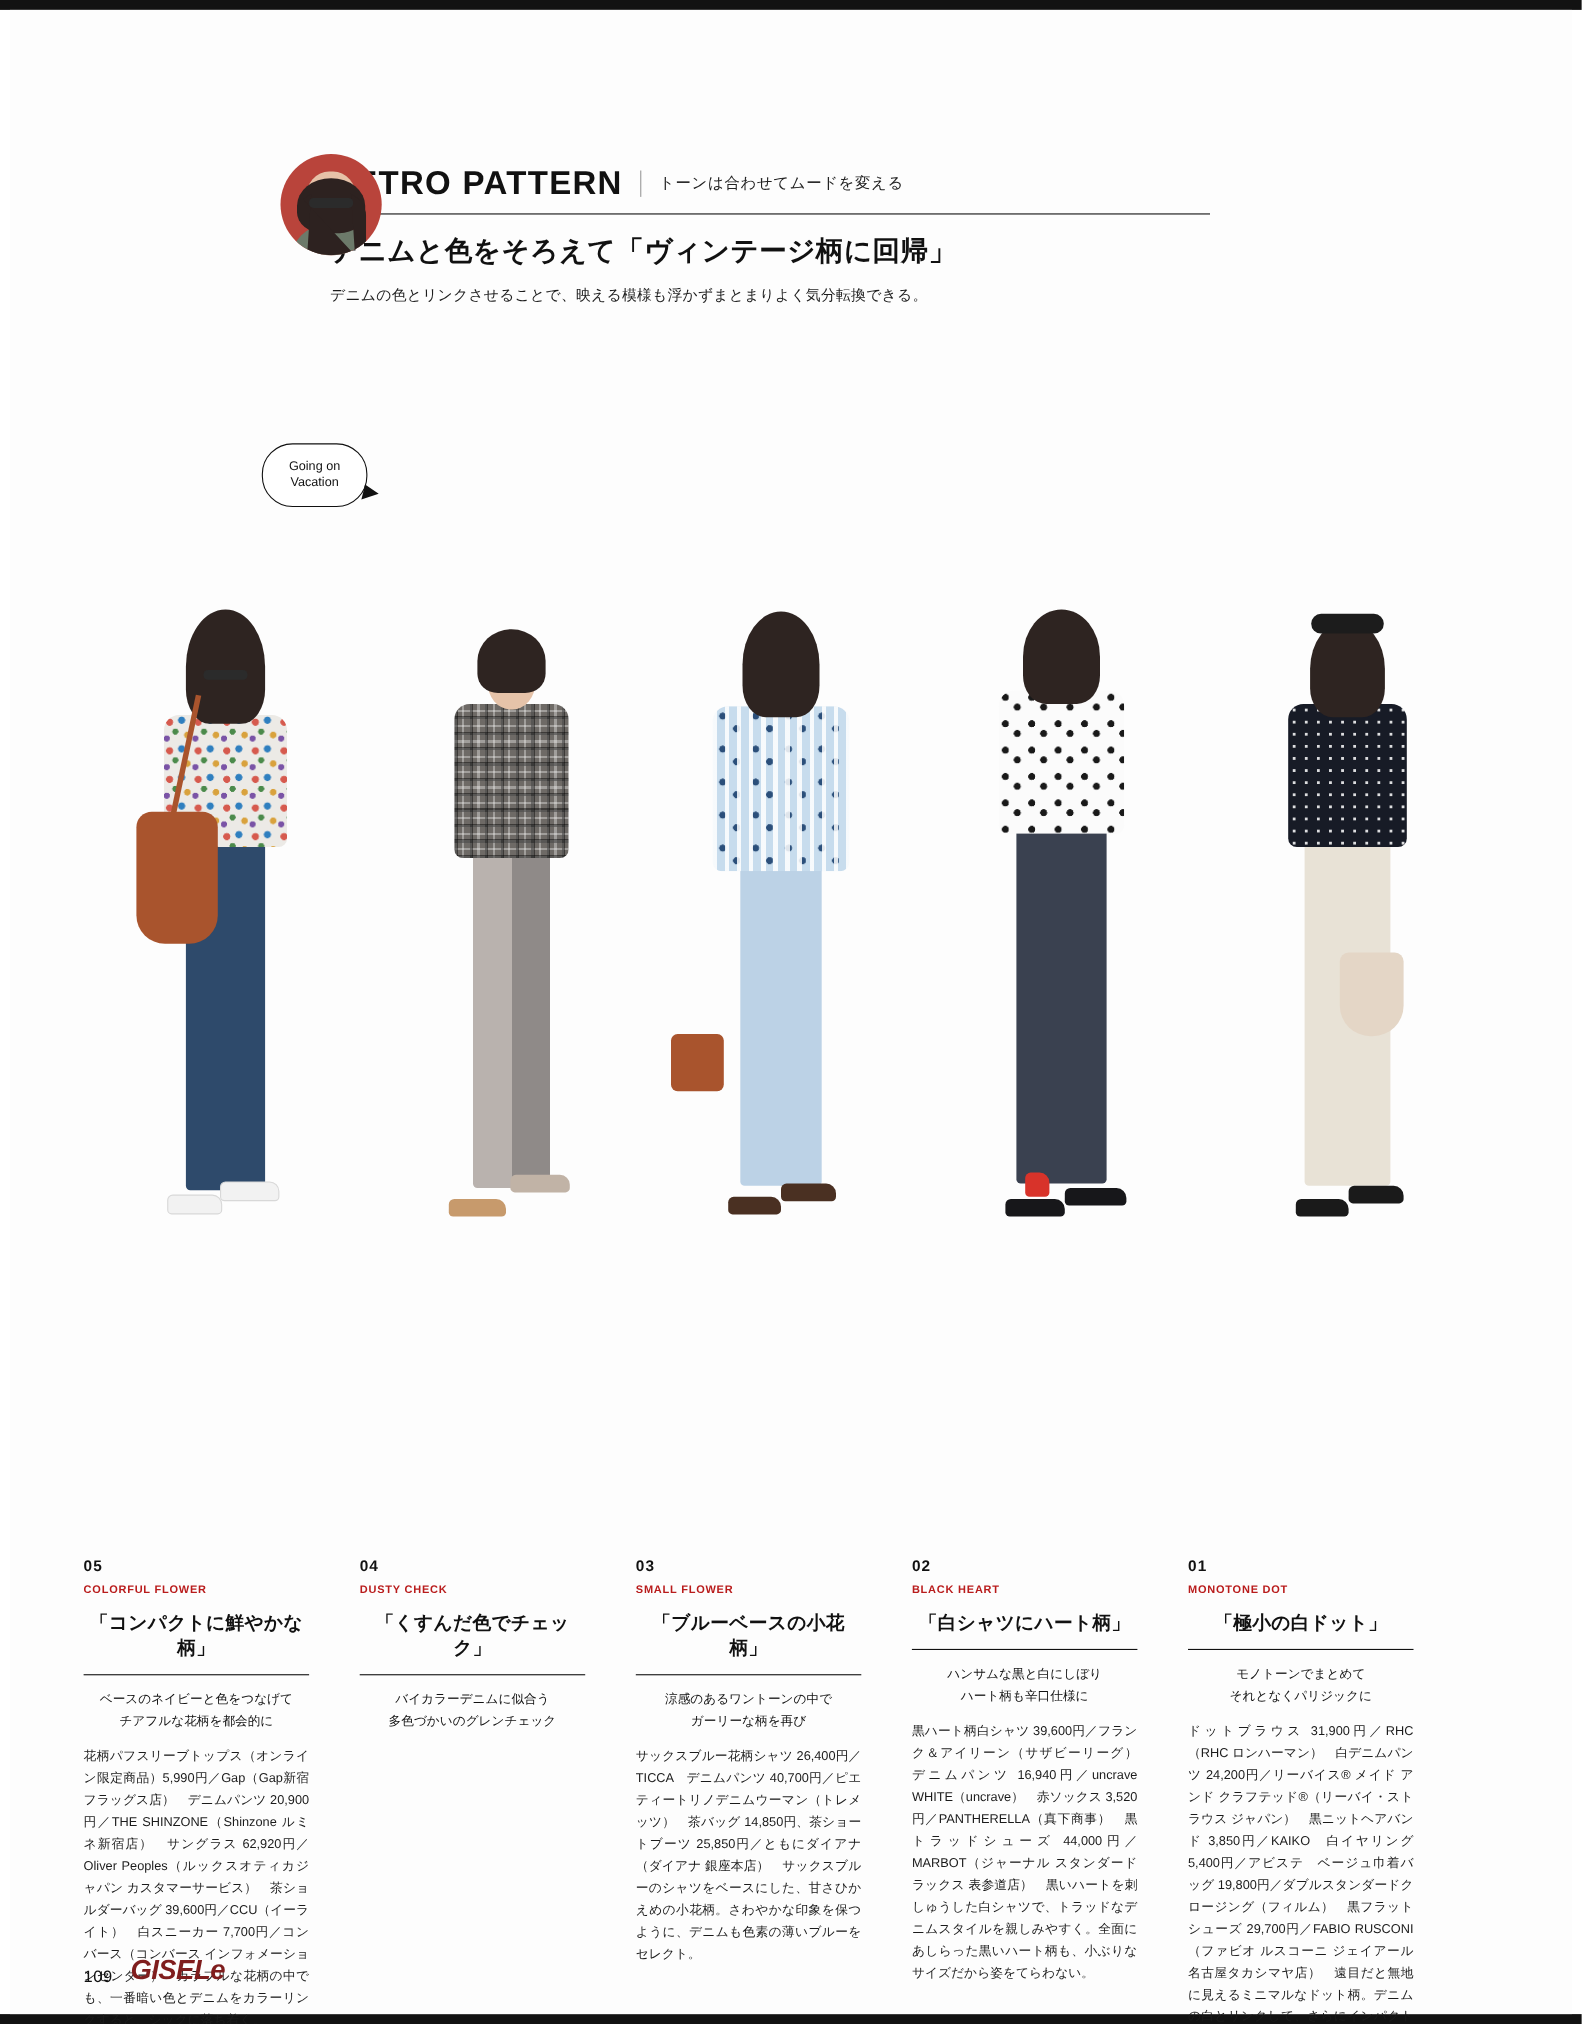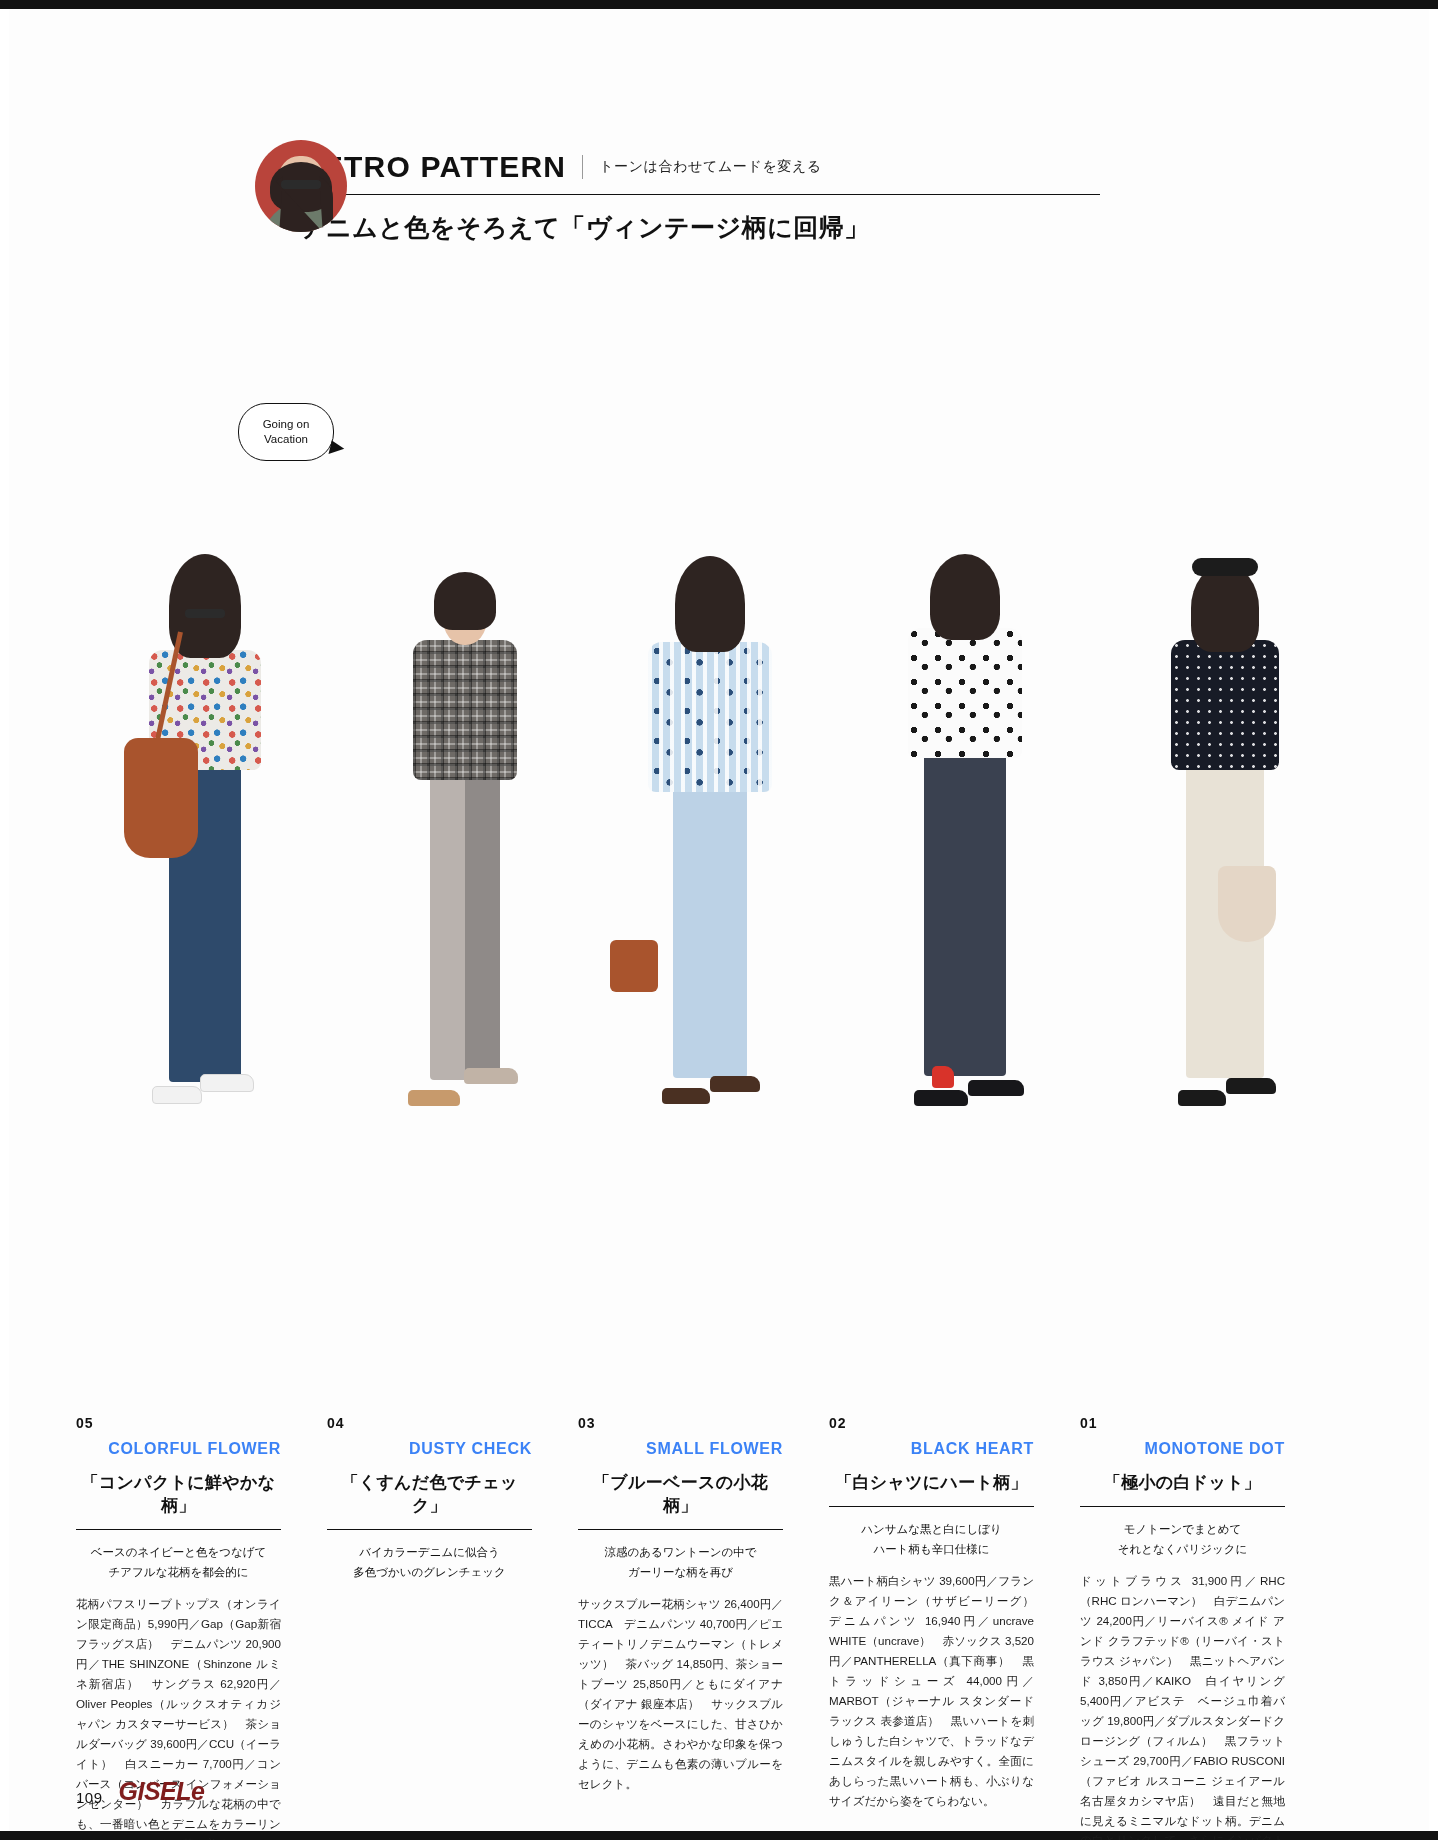--- a/index.html
+++ b/index.html
@@ -262,25 +262,25 @@
   }
   .col { width: 205px; }
   .col-num {
     font-size: 14px;
     font-weight: 700;
     letter-spacing: 1px;
     color: #111;
   }
   .col-en {
     margin-top: 9px;
-    text-align: right;
-    font-size: 16px;
+    text-align: left;
+    font-size: 10px;
     font-weight: 700;
     letter-spacing: 0.7px;
-    color: #3b82f6;
+    color: #b91c1c;
   }
   .col-jp {
     margin-top: 13px;
     text-align: center;
     font-size: 17px;
     font-weight: 700;
     letter-spacing: 0.3px;
     color: #111;
   }
   .col-rule {
@@ -342,20 +342,21 @@
       <div class="avatar-hair2"></div>
       <div class="avatar-glasses"></div>
     </div>
     <div class="kicker-row">
       <div class="kicker-title">RETRO PATTERN</div>
       <div class="kicker-div"></div>
       <div class="kicker-sub">トーンは合わせてムードを変える</div>
     </div>
     <div class="head-lead">デニムと色をそろえて「ヴィンテージ柄に回帰」</div>
     <div class="head-body">
+      <div>デニムの色とリンクさせることで、映える模様も浮かずまとまりよく気分転換できる。</div>
     </div>
   </div>
 
   <div class="bubble">
     <div>
       <div>Going on</div>
       <div>Vacation</div>
     </div>
   </div>
   <div class="bubble-tail"></div>

